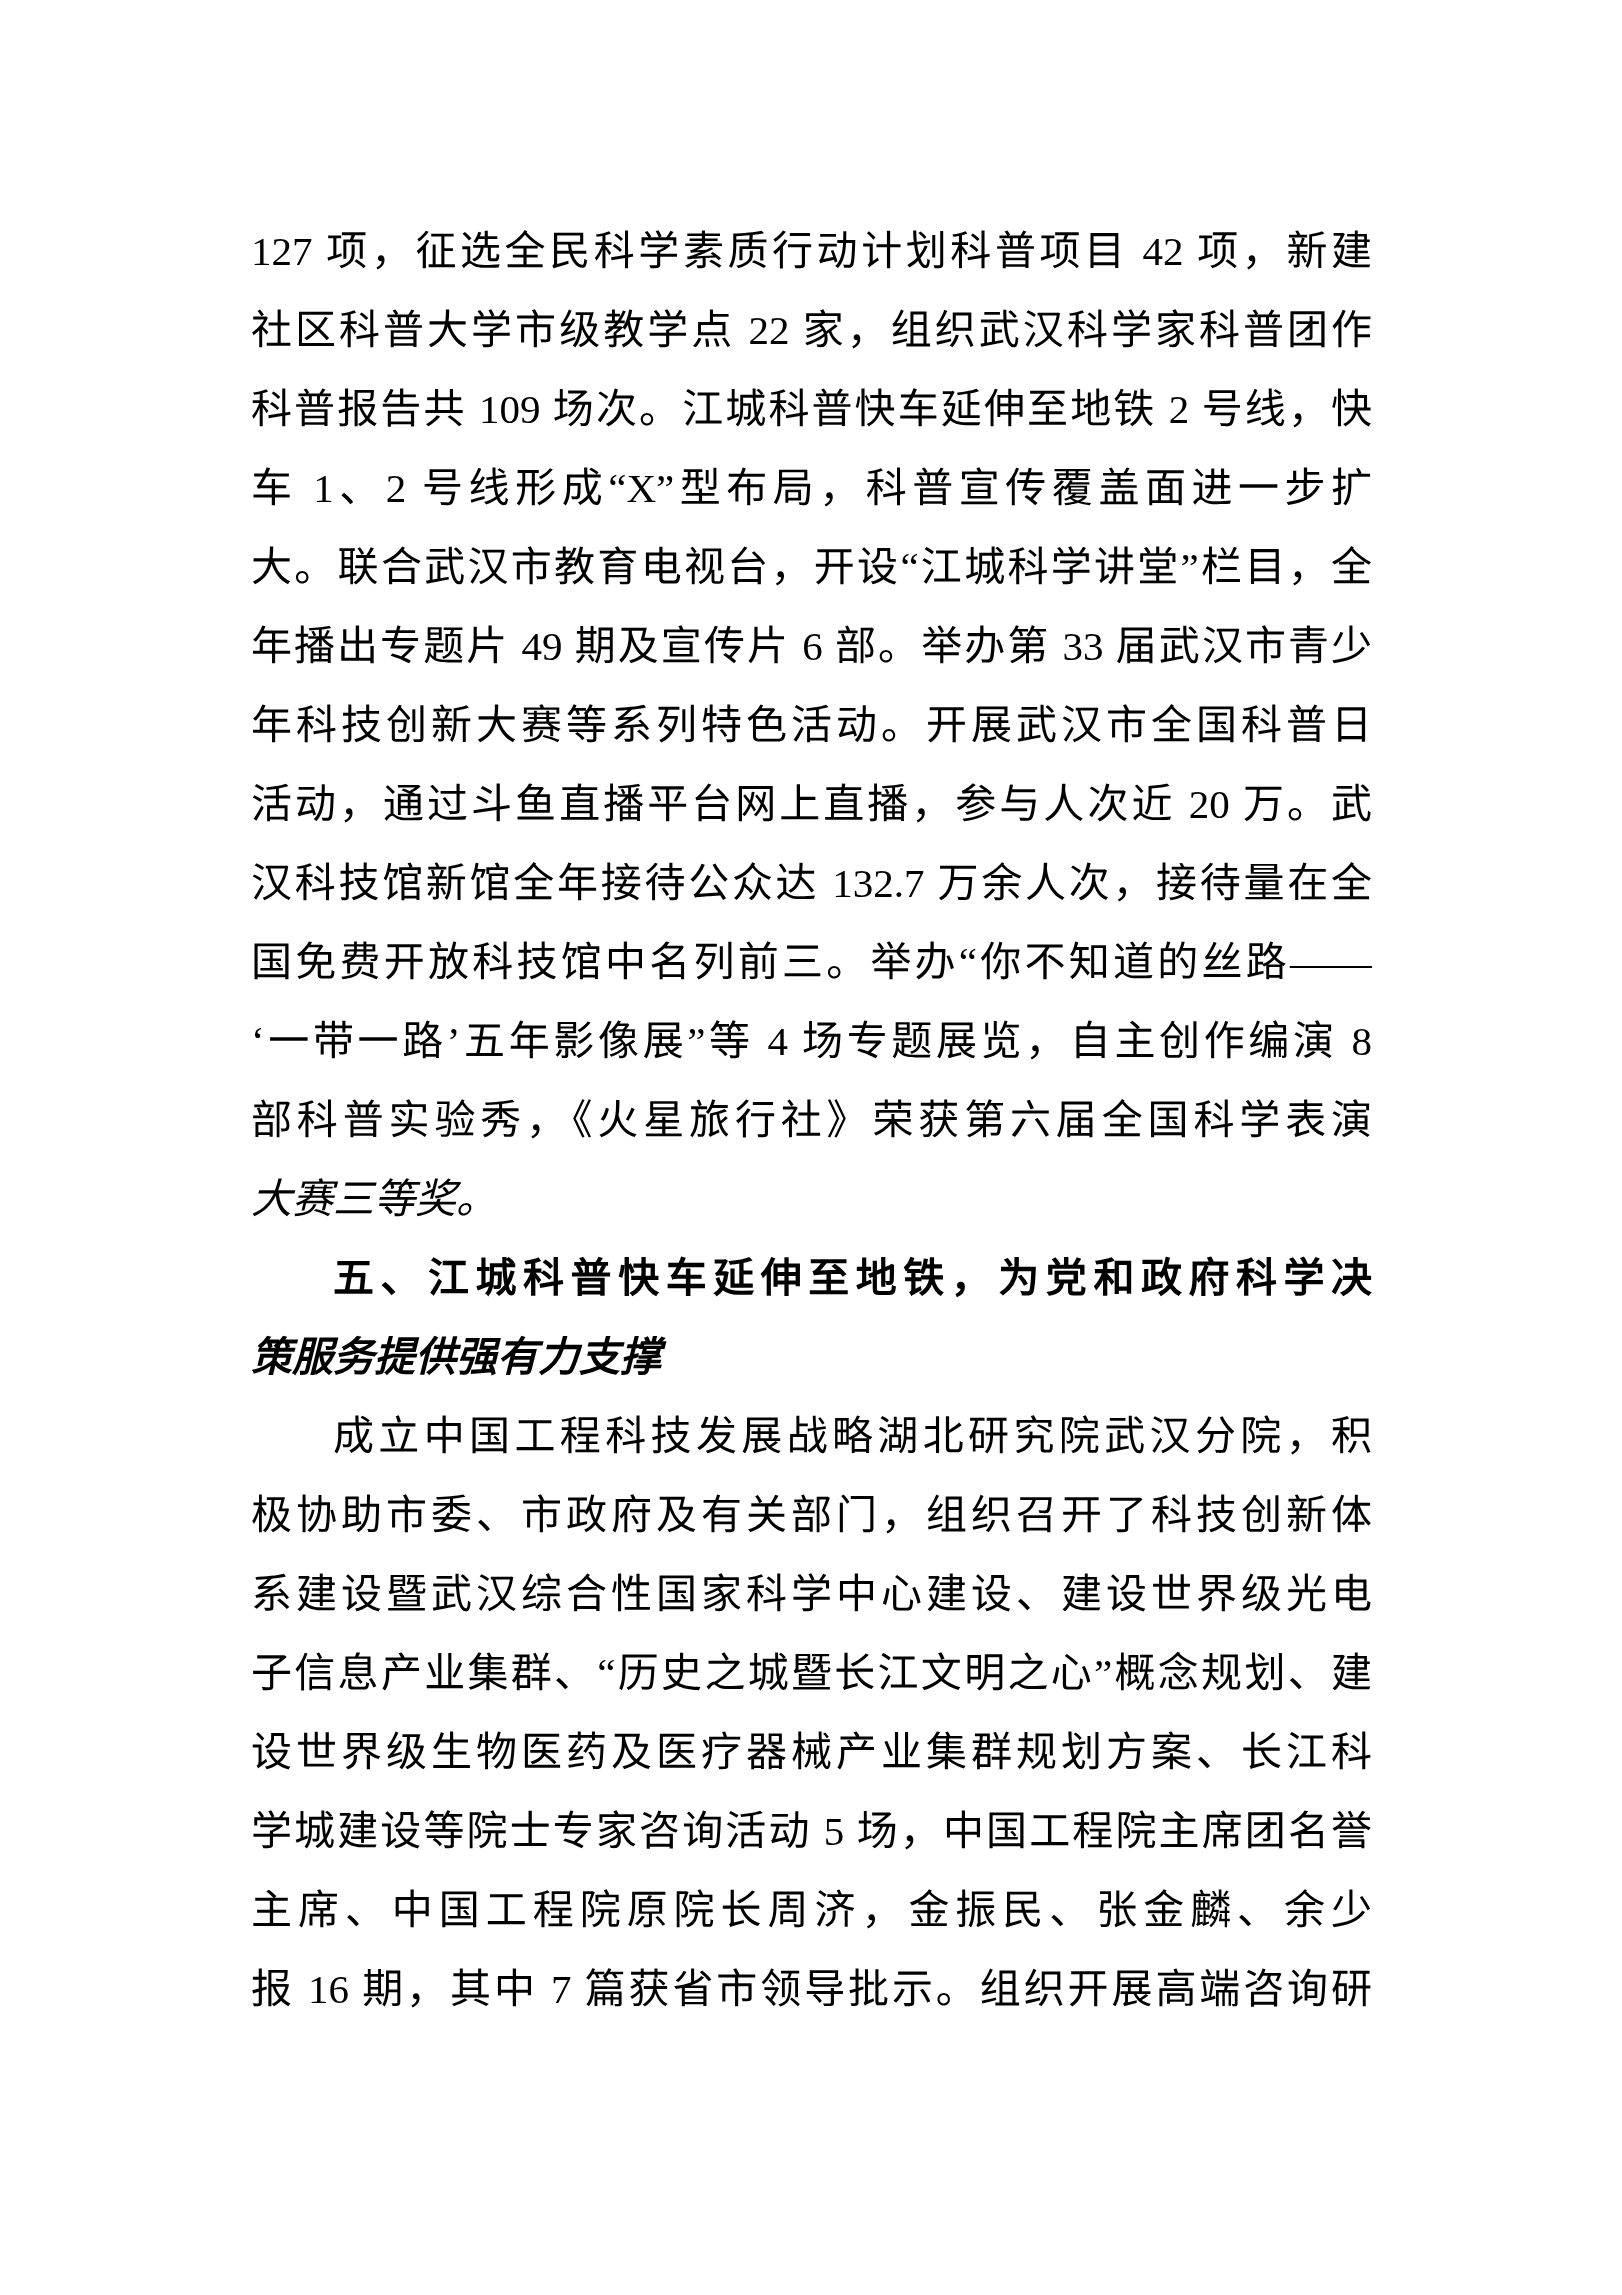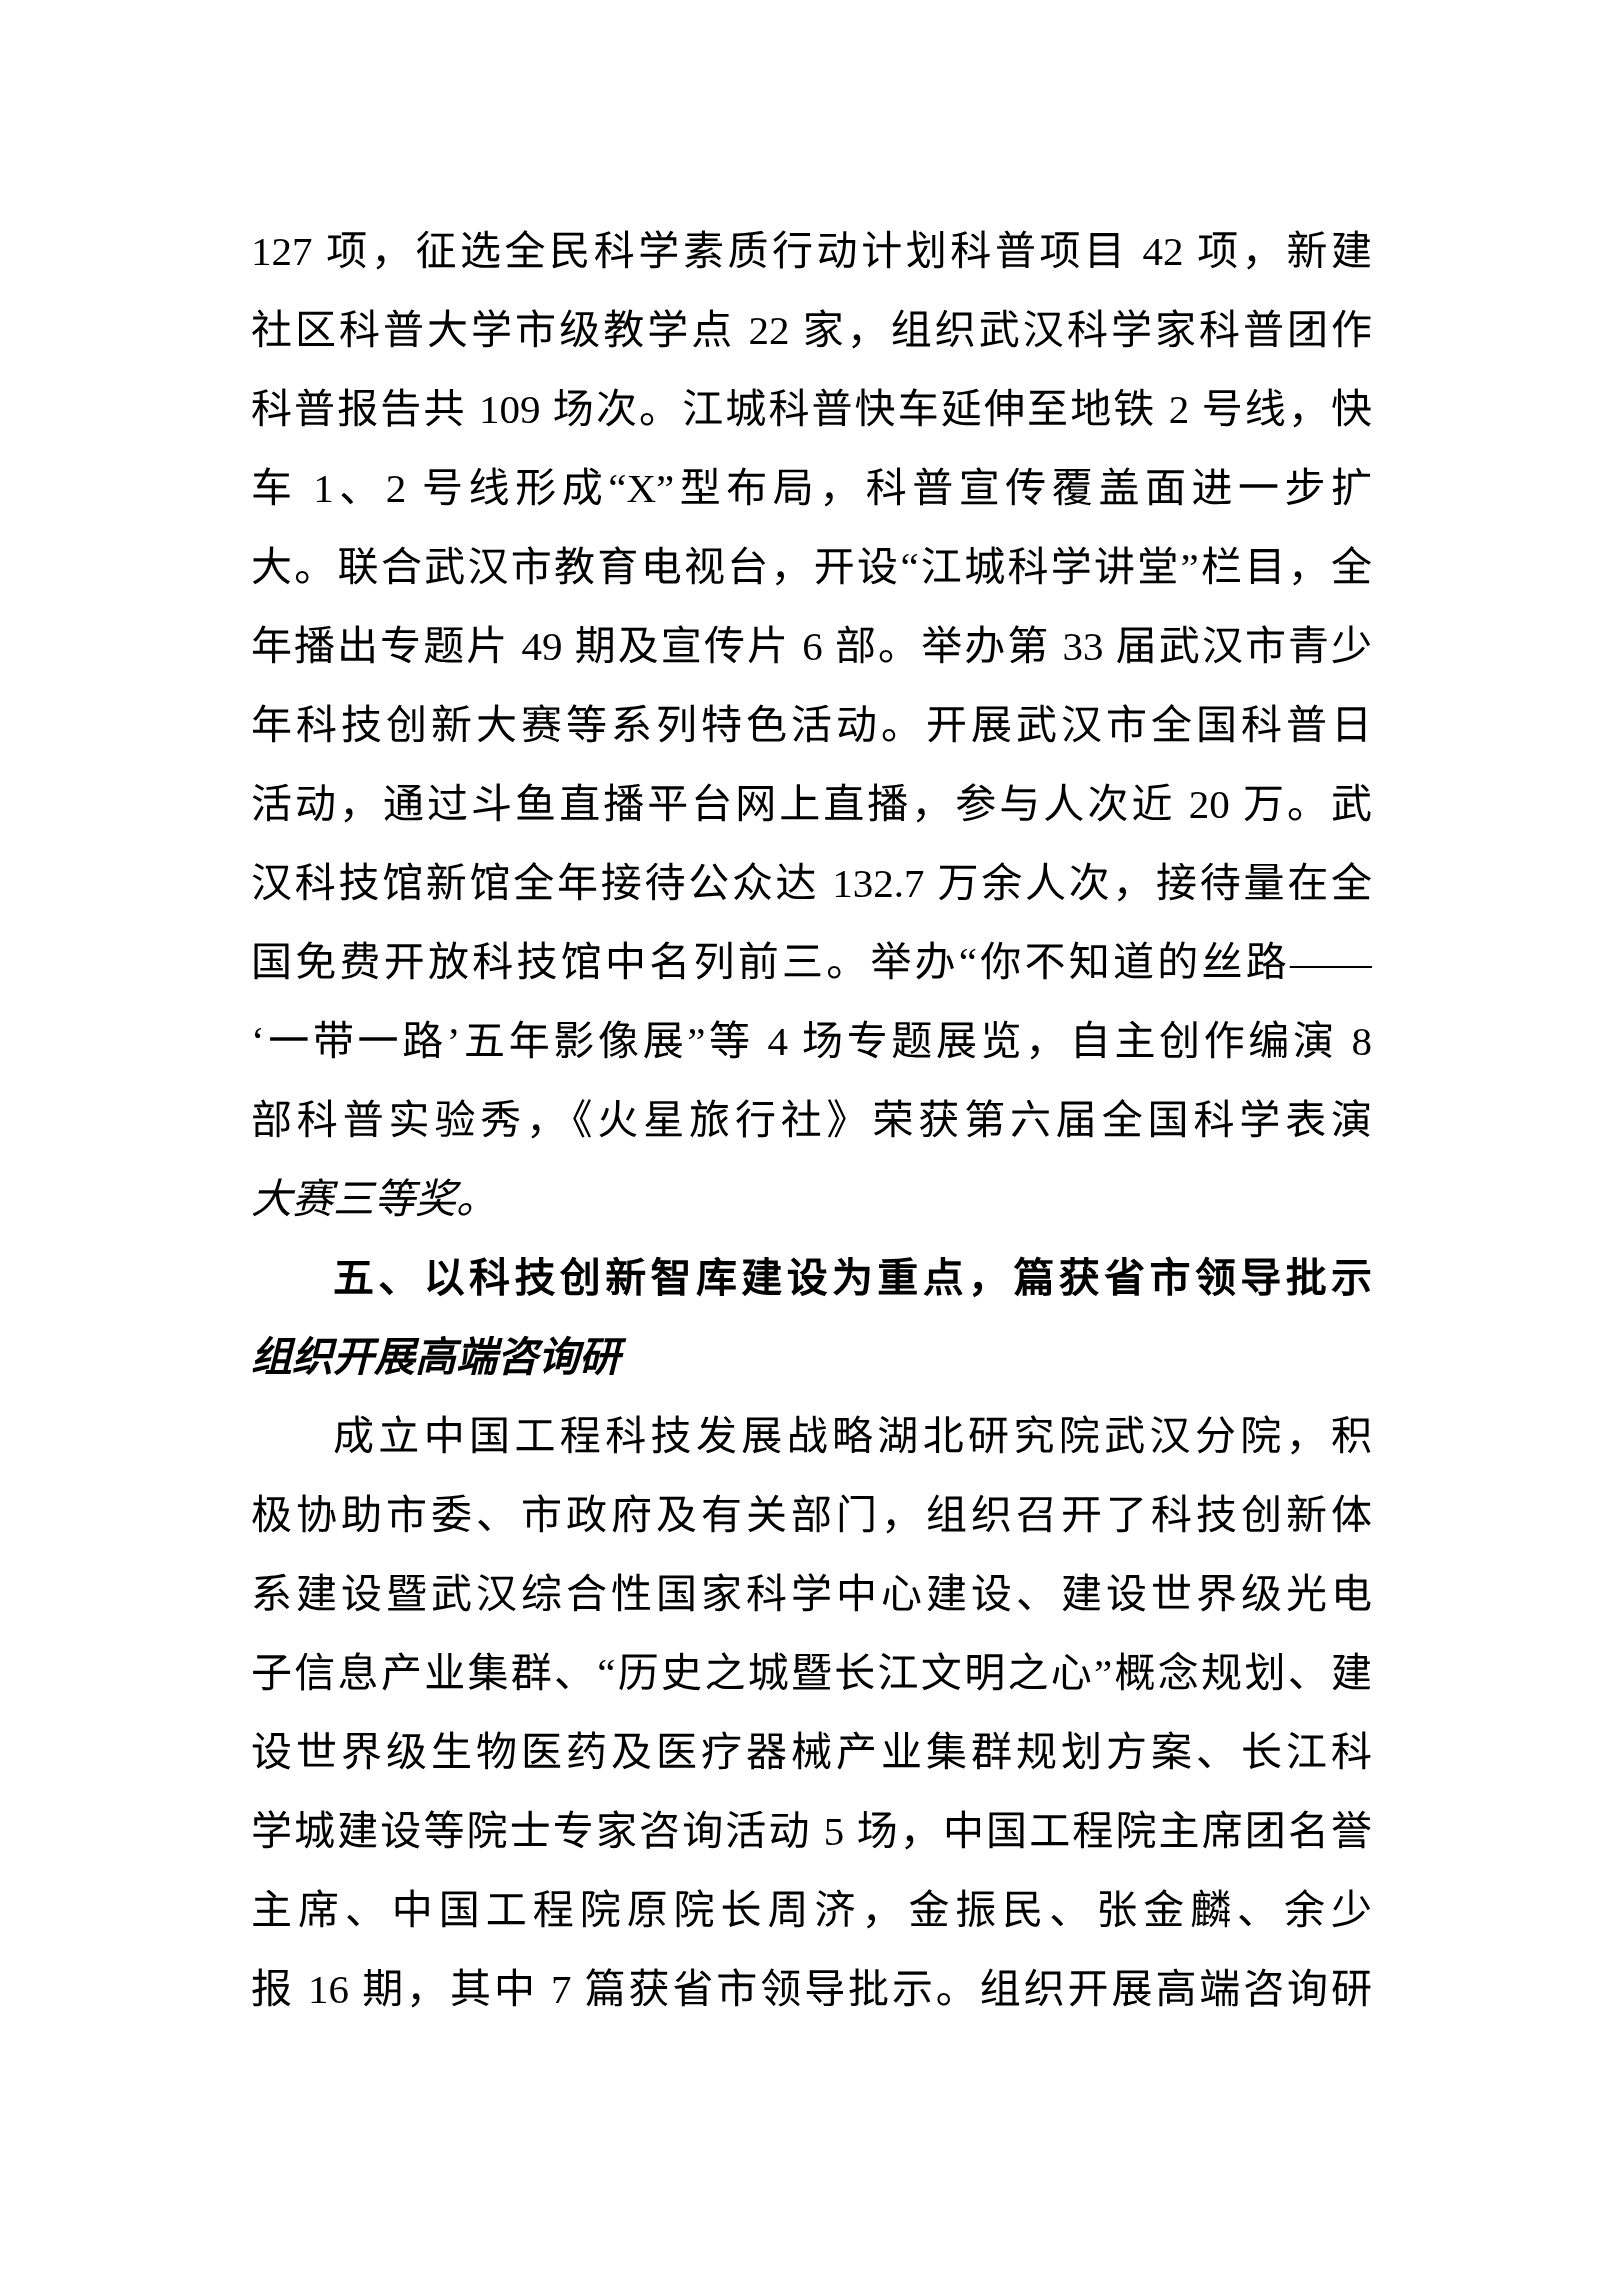--- a/index.html
+++ b/index.html
@@ -56,22 +56,22 @@
     <div class="line">车 1、2 号线形成“X”型布局，科普宣传覆盖面进一步扩</div>
     <div class="line">大。联合武汉市教育电视台，开设“江城科学讲堂”栏目，全</div>
     <div class="line">年播出专题片 49 期及宣传片 6 部。举办第 33 届武汉市青少</div>
     <div class="line">年科技创新大赛等系列特色活动。开展武汉市全国科普日</div>
     <div class="line">活动，通过斗鱼直播平台网上直播，参与人次近 20 万。武</div>
     <div class="line">汉科技馆新馆全年接待公众达 132.7 万余人次，接待量在全</div>
     <div class="line">国免费开放科技馆中名列前三。举办“你不知道的丝路——</div>
     <div class="line">‘一带一路’五年影像展”等 4 场专题展览，自主创作编演 8</div>
     <div class="line">部科普实验秀，《火星旅行社》荣获第六届全国科学表演</div>
     <div class="line para-end">大赛三等奖。</div>
-    <div class="line heading indent">五、以科技创新智库建设为重点，篇获省市领导批示</div>
-    <div class="line heading para-end">组织开展高端咨询研</div>
+    <div class="line heading indent">五、江城科普快车延伸至地铁，为党和政府科学决</div>
+    <div class="line heading para-end">策服务提供强有力支撑</div>
     <div class="line indent">成立中国工程科技发展战略湖北研究院武汉分院，积</div>
     <div class="line">极协助市委、市政府及有关部门，组织召开了科技创新体</div>
     <div class="line">系建设暨武汉综合性国家科学中心建设、建设世界级光电</div>
     <div class="line">子信息产业集群、“历史之城暨长江文明之心”概念规划、建</div>
     <div class="line">设世界级生物医药及医疗器械产业集群规划方案、长江科</div>
     <div class="line">学城建设等院士专家咨询活动 5 场，中国工程院主席团名誉</div>
     <div class="line">主席、中国工程院原院长周济，金振民、张金麟、余少</div>
     <div class="line">报 16 期，其中 7 篇获省市领导批示。组织开展高端咨询研</div>
   </div>
 </div>

